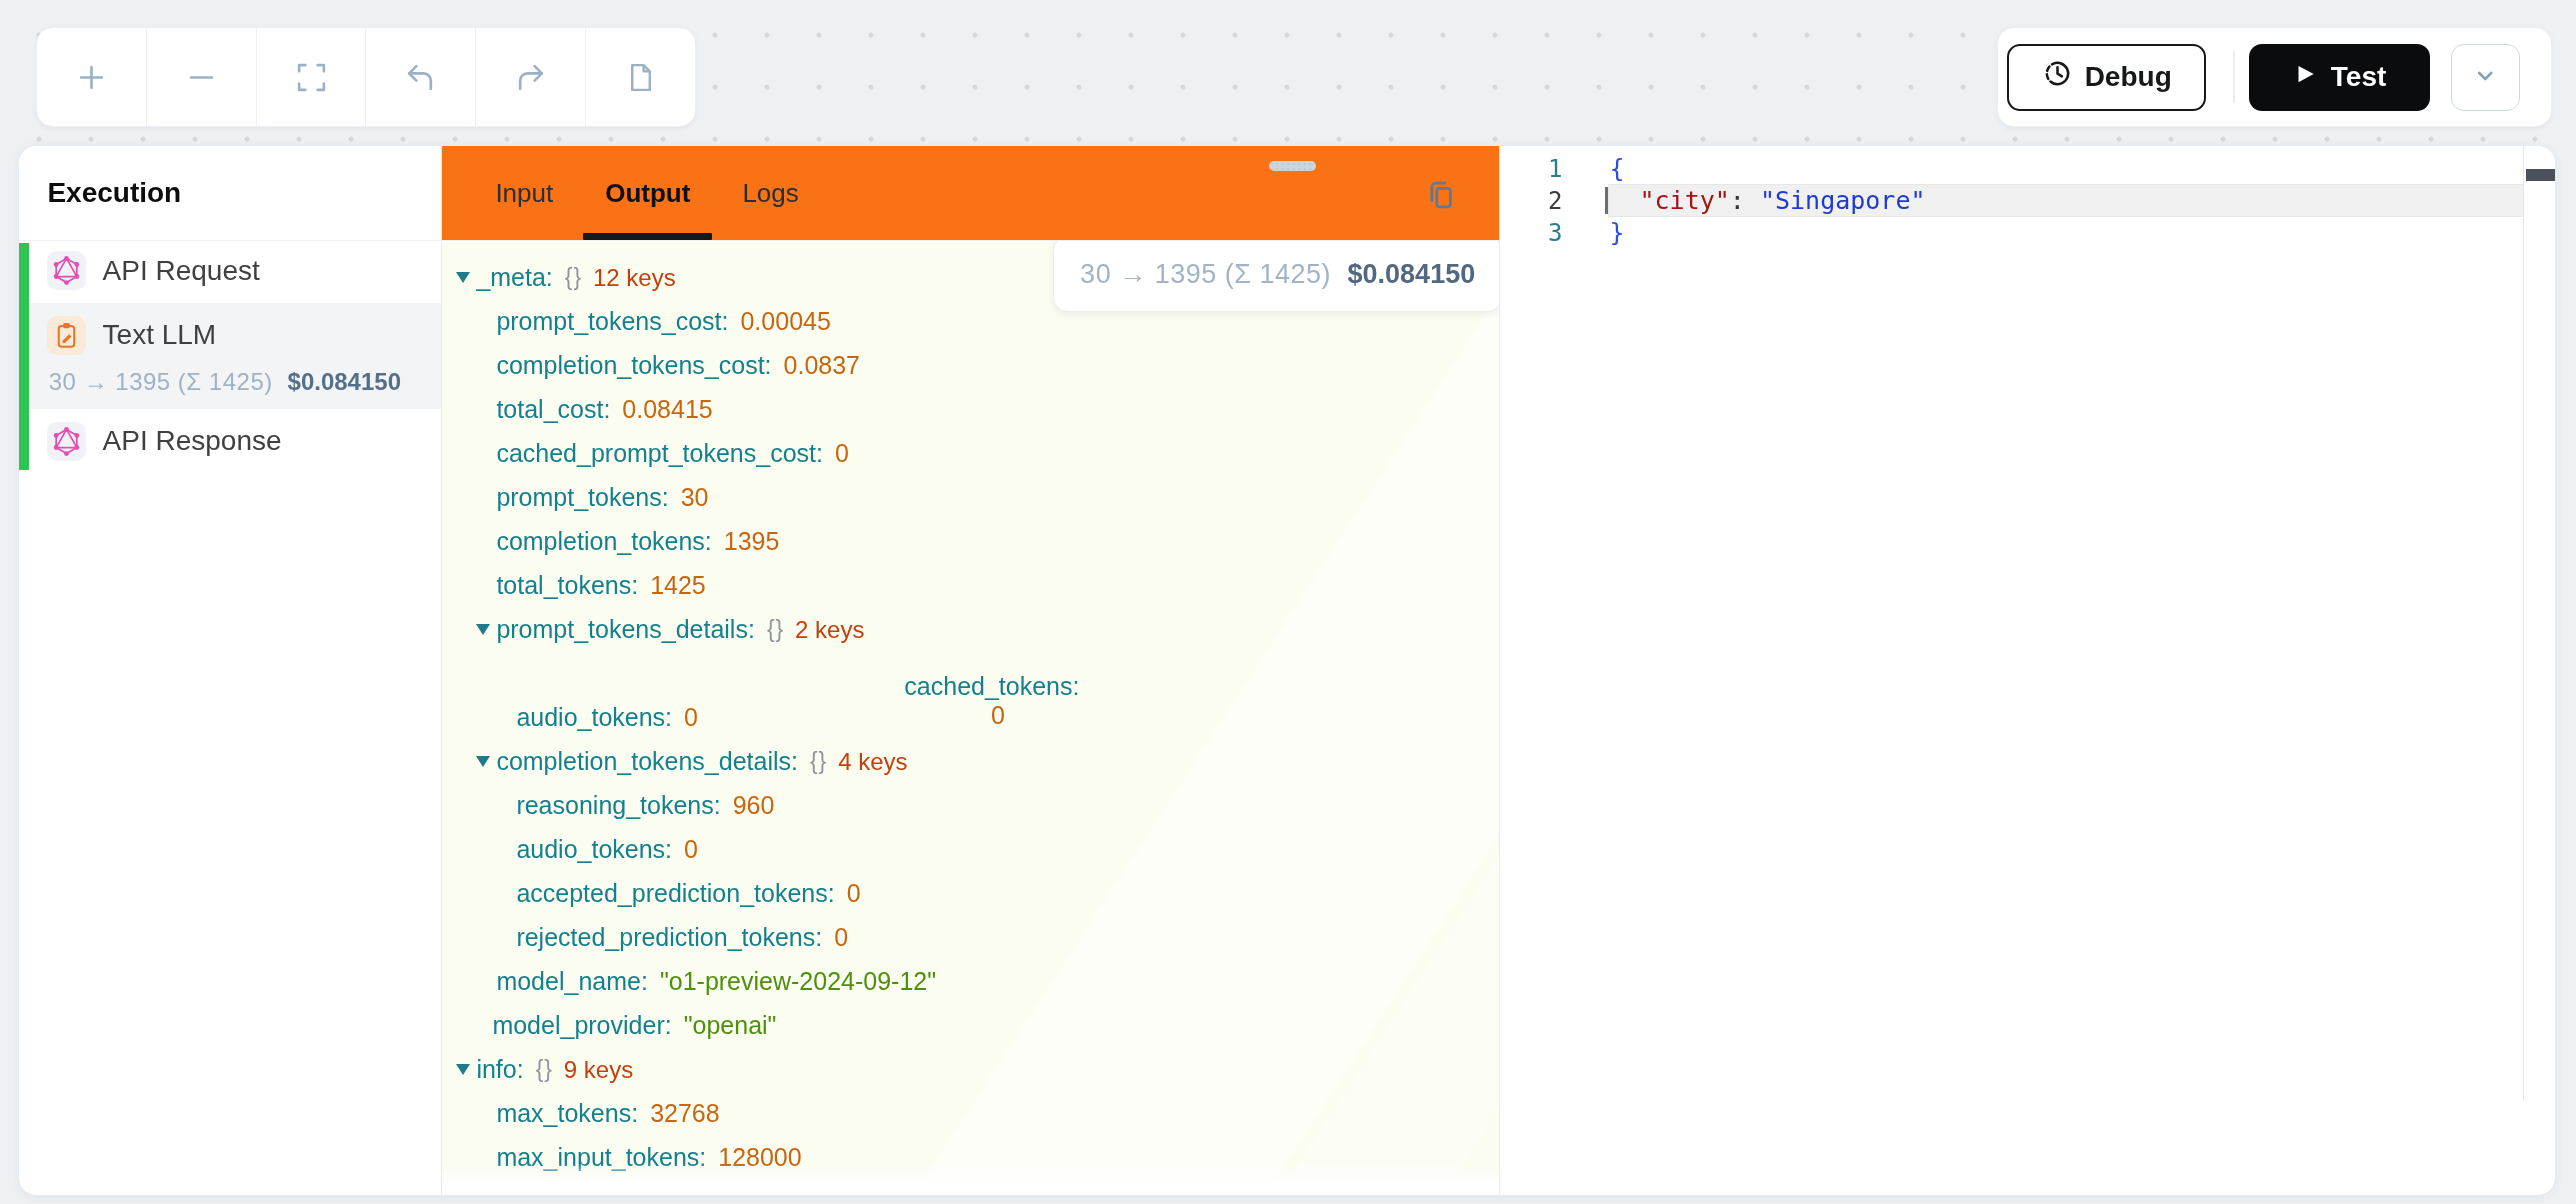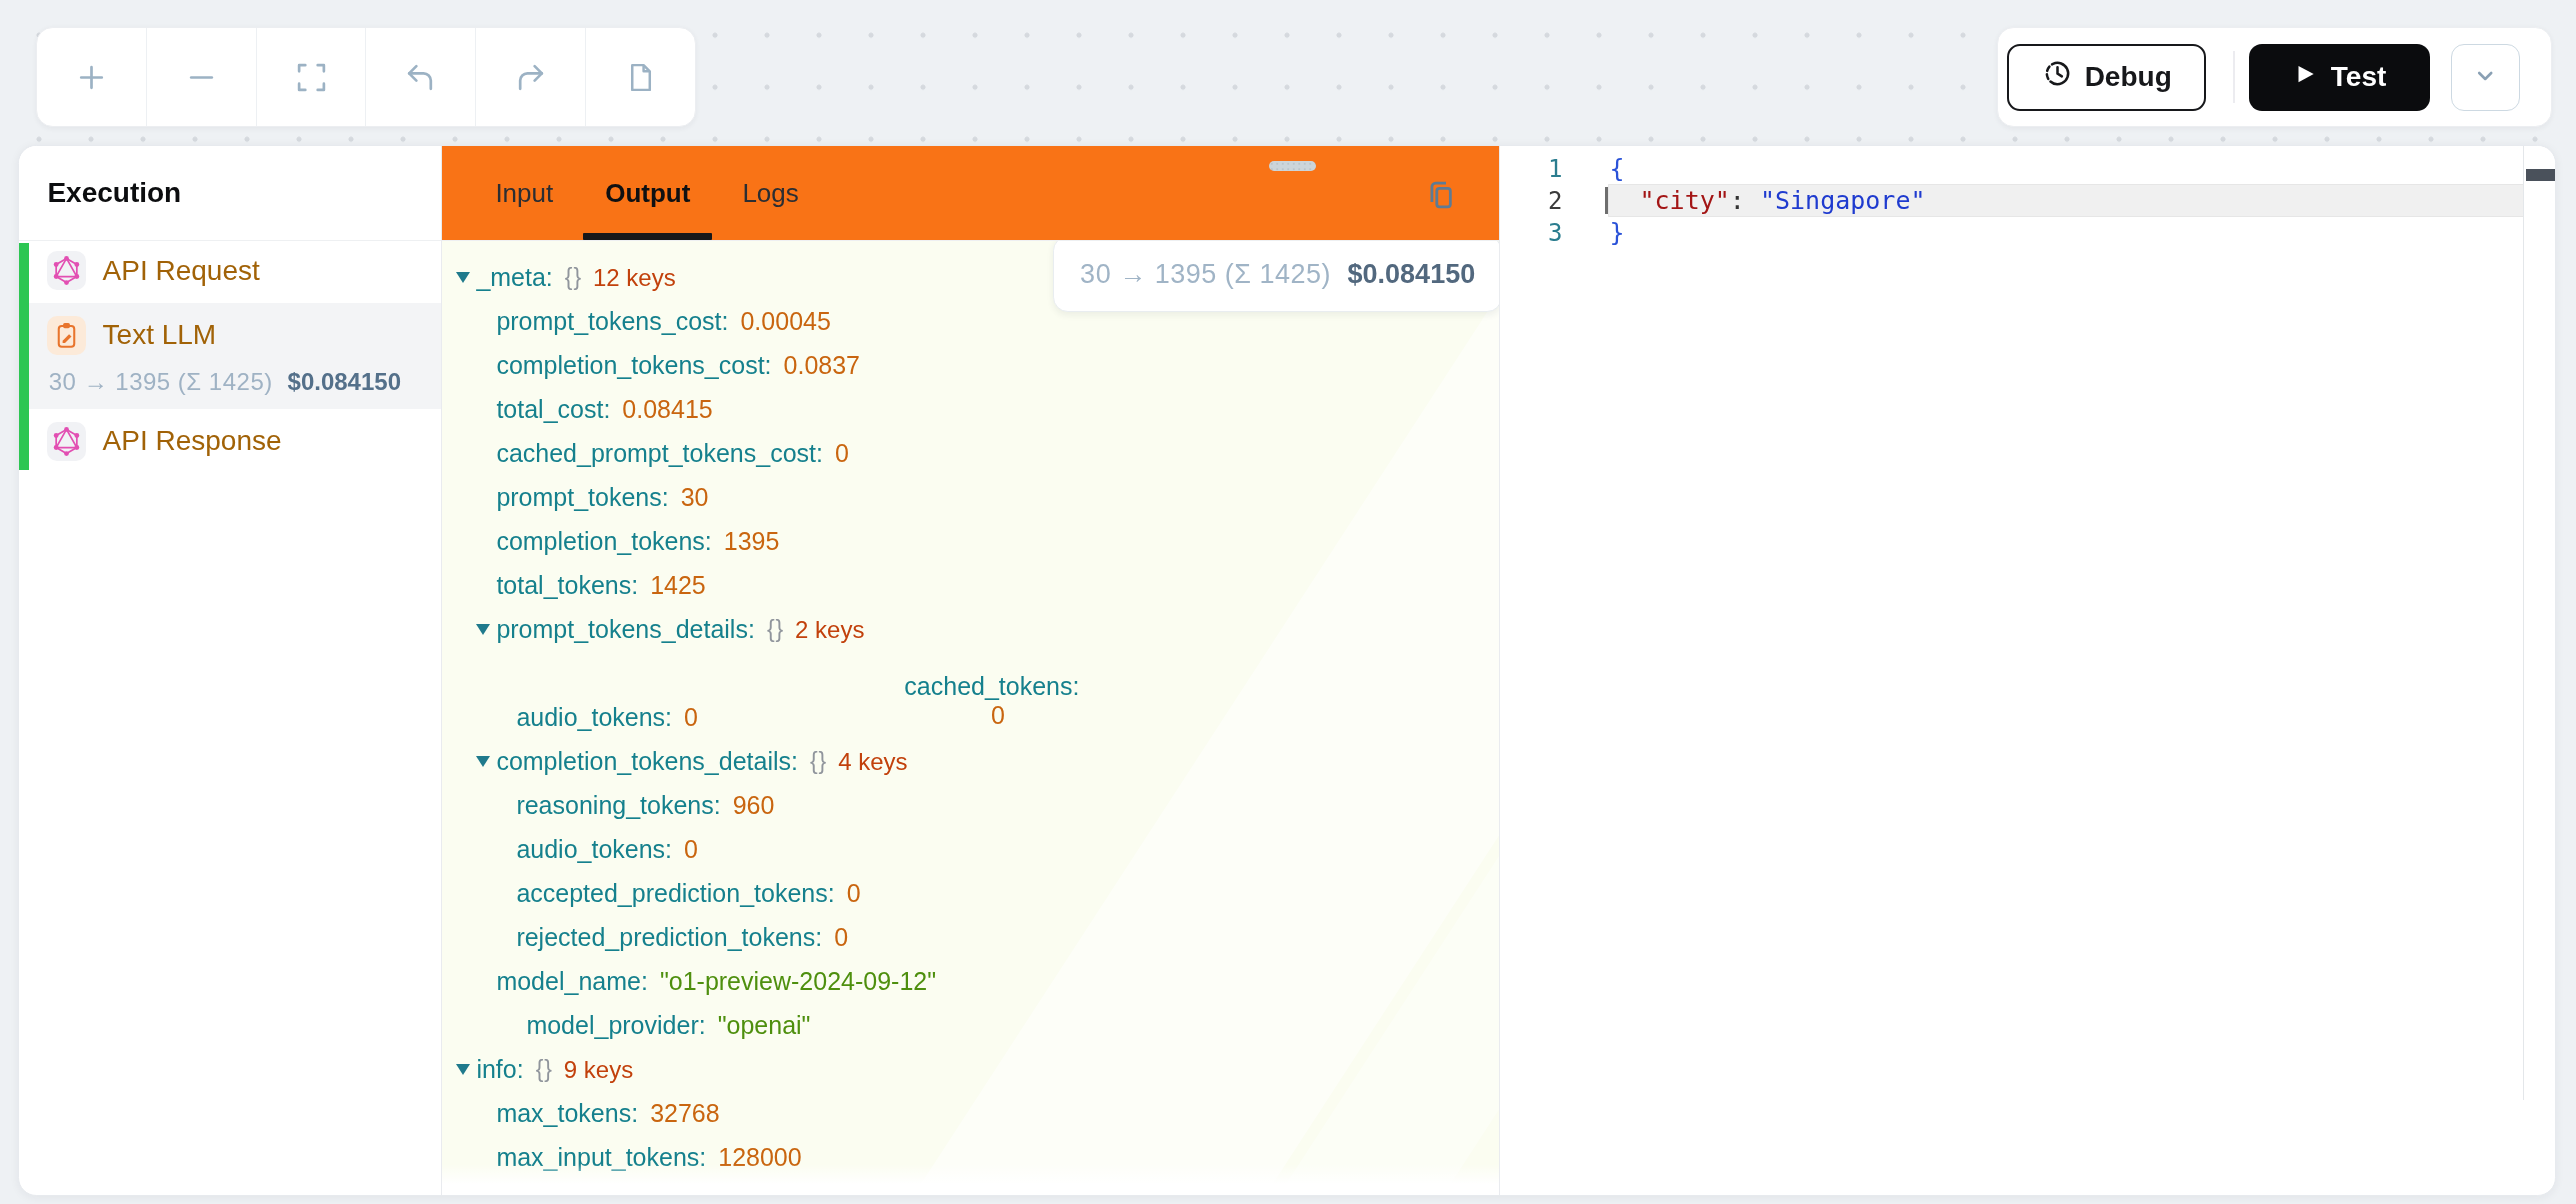--- a/index.html
+++ b/index.html
@@ -76,21 +76,21 @@
   .exec-body { position:relative; padding-left:9.2px; }
   .green-bar { position:absolute; left:0; top:1.8px; width:9.2px; height:227px; background:#2dc653; }
   .exec-item { padding:0 13px 0 18.4px; margin-bottom:2.8px; background:#fff; }
   .exec-item.selected { background:#f3f4f6; }
   .exec-row { display:flex; align-items:center; gap:16.6px; height:59px; }
   .exec-item.selected .exec-row { height:65px; }
   .badge {
     width:39px; height:39px; border-radius:10px; flex:0 0 39px;
     display:flex; align-items:center; justify-content:center;
   }
-  .exec-label { font-size:28px; font-weight:500; color:#a16207; }
+  .exec-label { font-size:28px; font-weight:500; color:#404040; }
   .exec-sub { display:flex; align-items:center; gap:14.8px; padding:0 0 13px 1.8px; }
   .exec-sub .tok  { font-size:24px; color:#9fb2c4; letter-spacing:0.5px; }
   .exec-sub .cost { font-size:24px; color:#54708a; font-weight:700; }
 
   
   .col-output .col-header { background:#f97316; padding-left:53px; }
   .tabs { display:flex; align-items:stretch; height:100%; gap:52px; }
   .tab {
     display:flex; align-items:center; font-size:26px; color:#2b2e33; position:relative; cursor:pointer;
   }
@@ -407,21 +407,21 @@
           <div class="trow" style="padding-left: 54px;">
             <span class="tri-sp"></span>
             <span class="tkey">rejected_prediction_tokens:</span>
             <span class="tval num">0</span>
           </div>
           <div class="trow" style="padding-left: 34px;">
             <span class="tri-sp"></span>
             <span class="tkey">model_name:</span>
             <span class="tval str">"o1-preview-2024-09-12"</span>
           </div>
-          <div class="trow" style="padding-left: 30px; margin-left: 34px;">
+          <div class="trow" style="padding-left: 30px;">
             <span class="tri-sp"></span>
             <span class="tkey">model_provider:</span>
             <span class="tval str">"openai"</span>
           </div>
           <div class="trow" style="padding-left: 14px;">
             <span class="tri"></span>
             <span class="tkey">info:</span>
             <span class="tbrace">{}</span>
             <span class="tcount">9 keys</span>
           </div>

